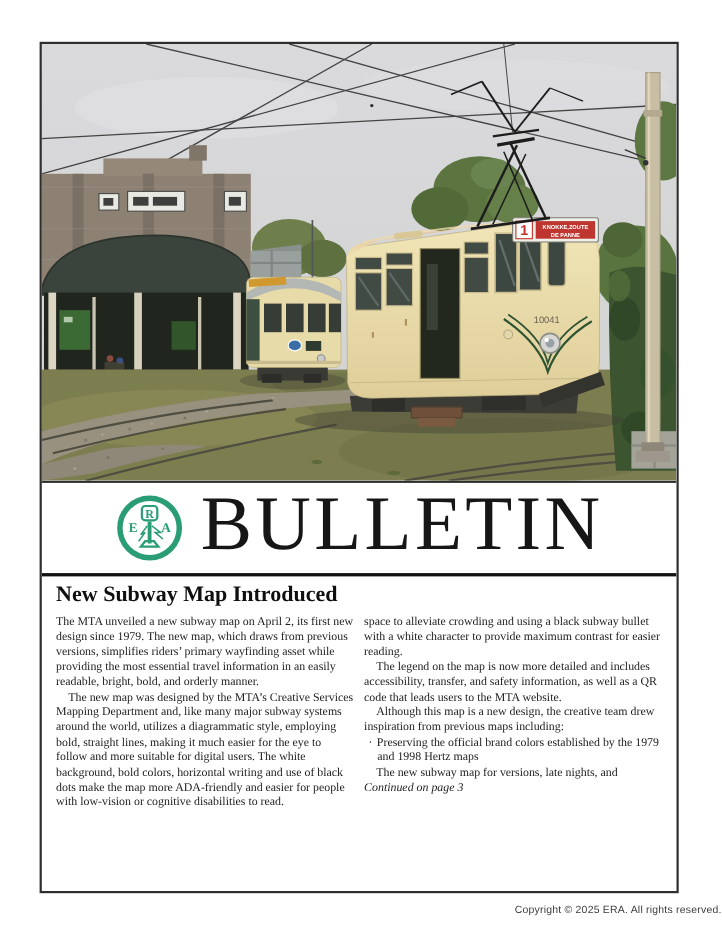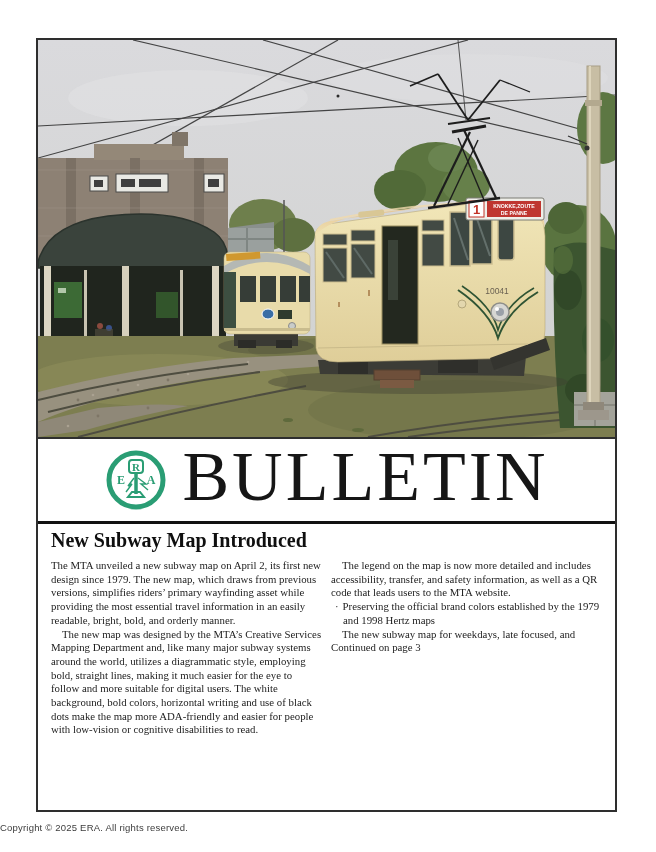--- a/index.html
+++ b/index.html
@@ -27,25 +27,25 @@
   }
   .article{padding:2px 13px 0;}
   .headline{
     font-family:"Liberation Serif",serif;font-weight:bold;font-size:20px;
     color:#0f0f0f;margin:3px 0 7px;
   }
   .cols{display:flex;gap:9px;}
   .col{flex:1;font-size:10.8px;line-height:1.27;color:#1c1c1c;}
   .para{margin:0;}
   .para.indent{text-indent:11px;}
-  .para.cont{}
+  .para.cont{font-style:italic;}
   .para.bullet{padding-left:12px;text-indent:-8px;}
   .bmark{margin-right:4px;}
   .footer{
-    position:absolute;left:0;right:0;top:822px;text-align:left;
+    position:absolute;left:0;right:0;top:822px;text-align:right;
     font-family:"Liberation Sans",sans-serif;font-size:9.5px;color:#3c3c3c;
     letter-spacing:.2px;
   }
 </style>
 </head>
 <body>
 
 <div class="frame">
 
   <div class="photo-wrap">
@@ -308,23 +308,25 @@
 
 
   <div class="article">
     <div class="headline">New Subway Map Introduced</div>
     <div class="cols">
       <div class="col">
           <div class="para">The MTA unveiled a new subway map on April 2, its first new design since 1979. The new map, which draws from previous versions, simplifies riders’ primary wayfinding asset while providing the most essential travel information in an easily readable, bright, bold, and orderly manner.</div>
           <div class="para indent">The new map was designed by the MTA’s Creative Services Mapping Department and, like many major subway systems around the world, utilizes a diagrammatic style, employing bold, straight lines, making it much easier for the eye to follow and more suitable for digital users. The white background, bold colors, horizontal writing and use of black dots make the map more ADA-friendly and easier for people with low-vision or cognitive disabilities to read.</div>
         </div>
       <div class="col">
+          <div class="para">space to alleviate crowding and using a black subway bullet with a white character to provide maximum contrast for easier reading.</div>
           <div class="para indent">The legend on the map is now more detailed and includes accessibility, transfer, and safety information, as well as a QR code that leads users to the MTA website.</div>
+          <div class="para indent">Although this map is a new design, the creative team drew inspiration from previous maps including:</div>
           <div class="para bullet"><span class="bmark">·</span>Preserving the official brand colors established by the 1979 and 1998 Hertz maps</div>
-          <div class="para indent">The new subway map for weekdays, late focused, and</div>
+          <div class="para indent">The new subway map for versions, late nights, and</div>
           <div class="para cont">Continued on page 3</div>
         </div>
     </div>
   </div>
 
 </div>
 
 <div class="footer">Copyright © 2025 ERA. All rights reserved.</div>
 
 </body></html>

